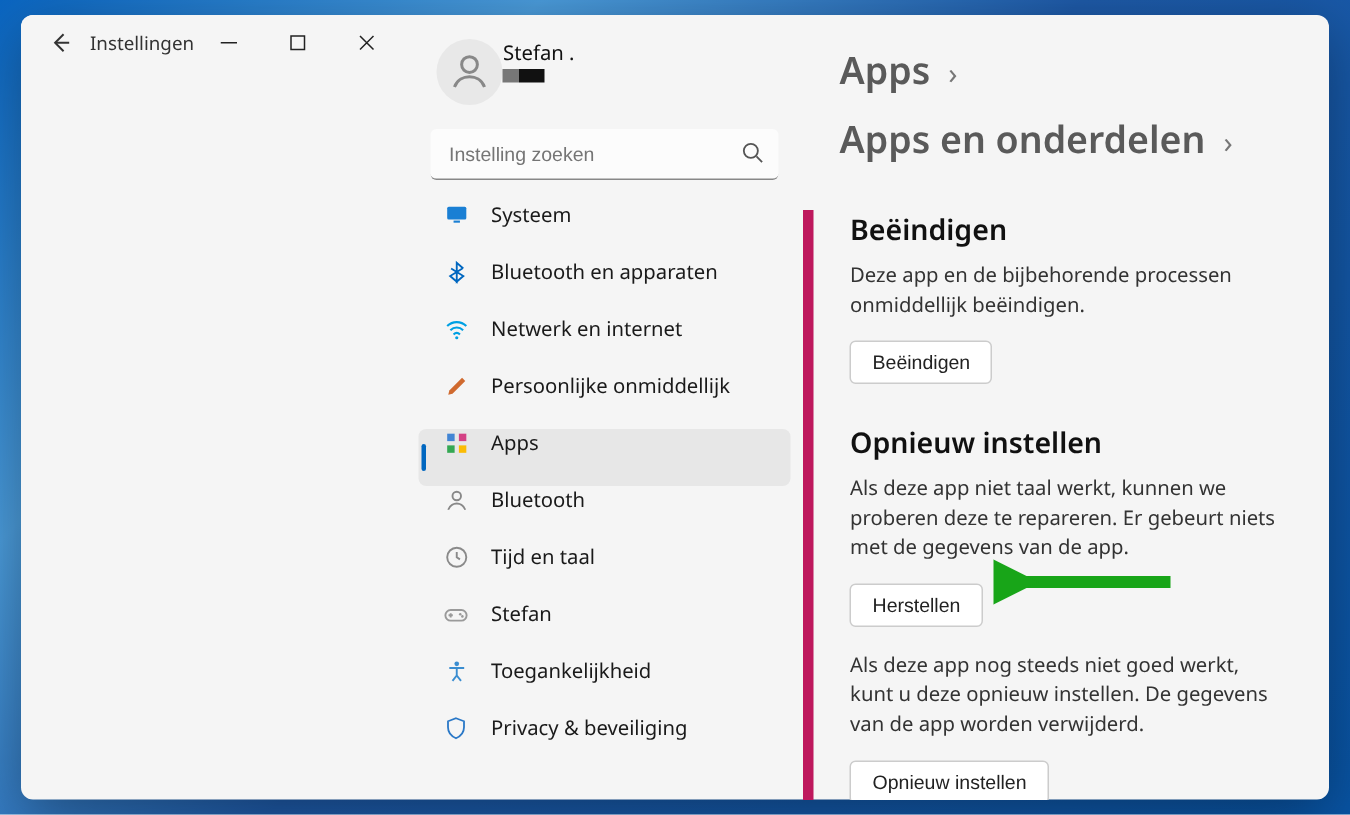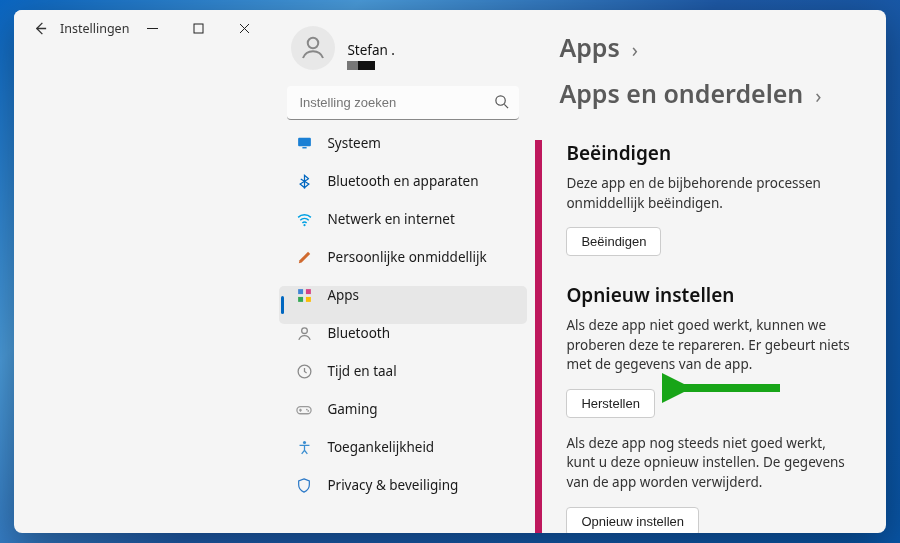--- a/index.html
+++ b/index.html
@@ -59,22 +59,21 @@
   }
   .sidebar {
     width: 264px;
     padding: 8px 8px 0 8px;
     display: flex;
     flex-direction: column;
     overflow-y: auto;
   }
   .profile {
     display: flex;
-    align-items: flex-end;
-    gap: 12px;
+    align-items: flex-start;
     padding: 8px 12px 10px 12px;
   }
   .avatar {
     width: 44px; height: 44px;
     border-radius: 50%;
     background: #e8e8e8;
     display: flex; align-items: center; justify-content: center;
   }
   .profile-name {
     font-size: 13.5px;
@@ -332,21 +331,21 @@
           </div>
           <div class="nav-item">
             <span class="nav-icon" style="color: rgb(154, 154, 154);">
               <svg width="18" height="17" viewBox="0 0 24 24">
                 <rect x="2" y="8" width="20" height="10" rx="5" fill="none" stroke="currentColor" stroke-width="1.8"></rect>
                 <path d="M7 11v4M5 13h4" stroke="currentColor" stroke-width="1.8"></path>
                 <circle cx="16" cy="12" r="1.2" fill="currentColor"></circle>
                 <circle cx="18" cy="14" r="1.2" fill="currentColor"></circle>
               </svg>
             </span>
-            <span>Gaming</span>
+            <span>Stefan</span>
           </div>
           <div class="nav-item">
             <span class="nav-icon" style="color: rgb(58, 141, 208);">
               <svg width="17" height="17" viewBox="0 0 24 24">
                 <circle cx="12" cy="5" r="2.2" fill="currentColor"></circle>
                 <path d="M5 9h14M12 9v7m-4 5 4-5 4 5" fill="none" stroke="currentColor" stroke-width="1.8"></path>
               </svg>
             </span>
             <span>Toegankelijkheid</span>
           </div>
@@ -372,21 +371,21 @@
       <div class="section-wrap">
 
         <section class="section">
           <h2>Beëindigen</h2>
           <p>Deze app en de bijbehorende processen onmiddellijk beëindigen.</p>
           <button class="btn-outline">Beëindigen</button>
         </section>
 
         <section class="section" style="position:relative;">
           <h2>Opnieuw instellen</h2>
-          <p>Als deze app niet goed werkt, kunnen we proberen deze te repareren. Er gebeurt niets met de gegevens van de app.</p>
+          <p>Als deze app niet taal werkt, kunnen we proberen deze te repareren. Er gebeurt niets met de gegevens van de app.</p>
           <button class="btn-outline">Herstellen</button>
 
           <svg class="arrow" style="left:96px; top:86px;" width="120" height="40" viewBox="0 0 120 40">
             <defs>
               <marker id="ah" markerWidth="12" markerHeight="12" refX="2" refY="6" orient="auto">
                 <path d="M12 0 L0 6 L12 12 Z" fill="#18a518"></path>
               </marker>
             </defs>
             <line x1="118" y1="20" x2="14" y2="20" stroke="#18a518" stroke-width="8" marker-end="url(#ah)"></line>
           </svg>

